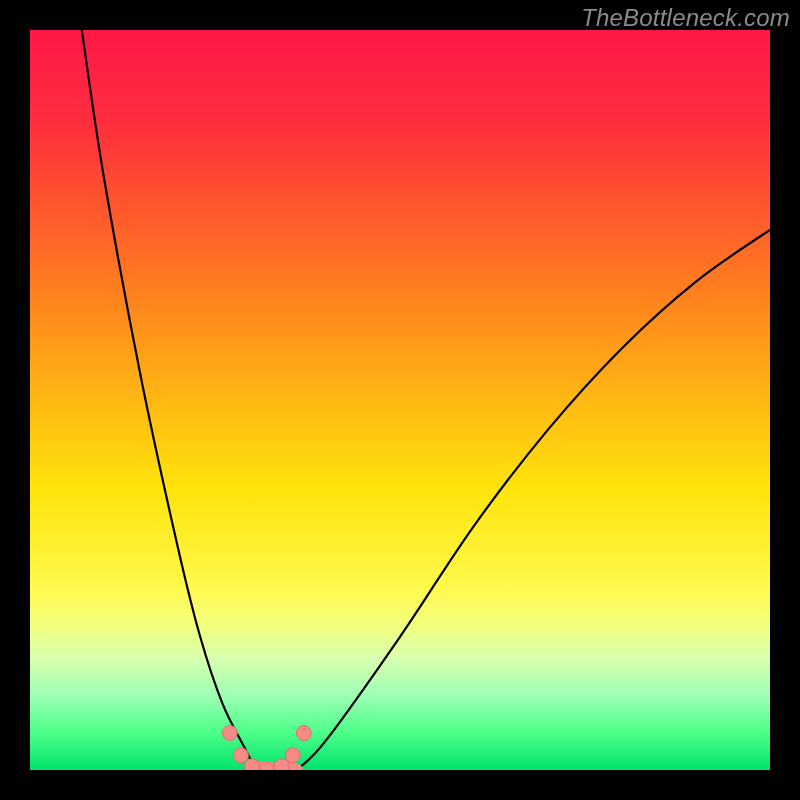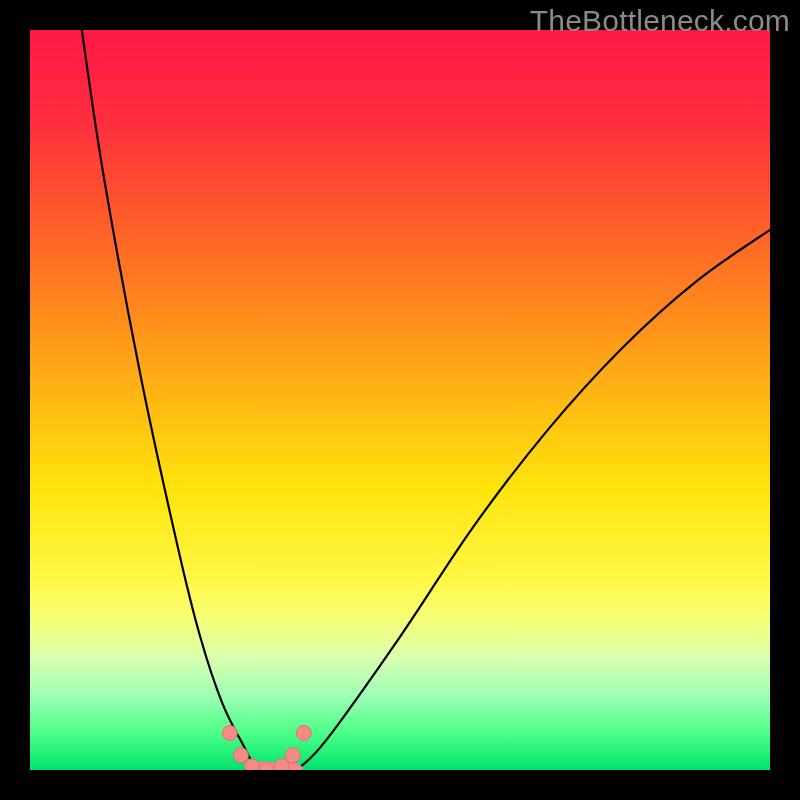--- a/index.html
+++ b/index.html
@@ -35,24 +35,25 @@
     position: absolute;
     left: 0; top: 0;
     width: 100%; height: 100%;
     pointer-events: none;
   }
   .watermark {
     position: absolute;
     top: 4px;
     right: 10px;
     font-family: Arial, Helvetica, sans-serif;
-    font-size: 30px;
+    font-size: 24px;
     color: #8a8a8a;
     font-weight: 400;
     letter-spacing: 0.2px;
+    font-style: italic;
   }
 </style>
 </head>
 <body>
 
 <div class="stage">
   <div class="plot-area">
     <svg class="curve-layer" viewBox="0 0 740 740" preserveAspectRatio="none">
       <g id="curve-group">
           <path d="M 51.800000000000004 0 C 55.79600000000001 26.64, 63.344 85.39600000000002, 74 148 C 84.656 210.60399999999998, 97.68 281.19999999999993, 111 347.79999999999995 C 124.32 414.4, 137.344 471.38, 148 518 C 158.656 564.62, 162.20800000000003 578.828, 170.20000000000002 606.8 C 178.192 634.7719999999999, 184.40800000000002 653.42, 192.4 673.4 C 200.392 693.38, 208.606 705.8119999999999, 214.6 717.8 C 220.594 729.788, 223.702 736.004, 225.7 740" fill="none" stroke="#000000" stroke-width="2.2" stroke-linecap="round"></path>

